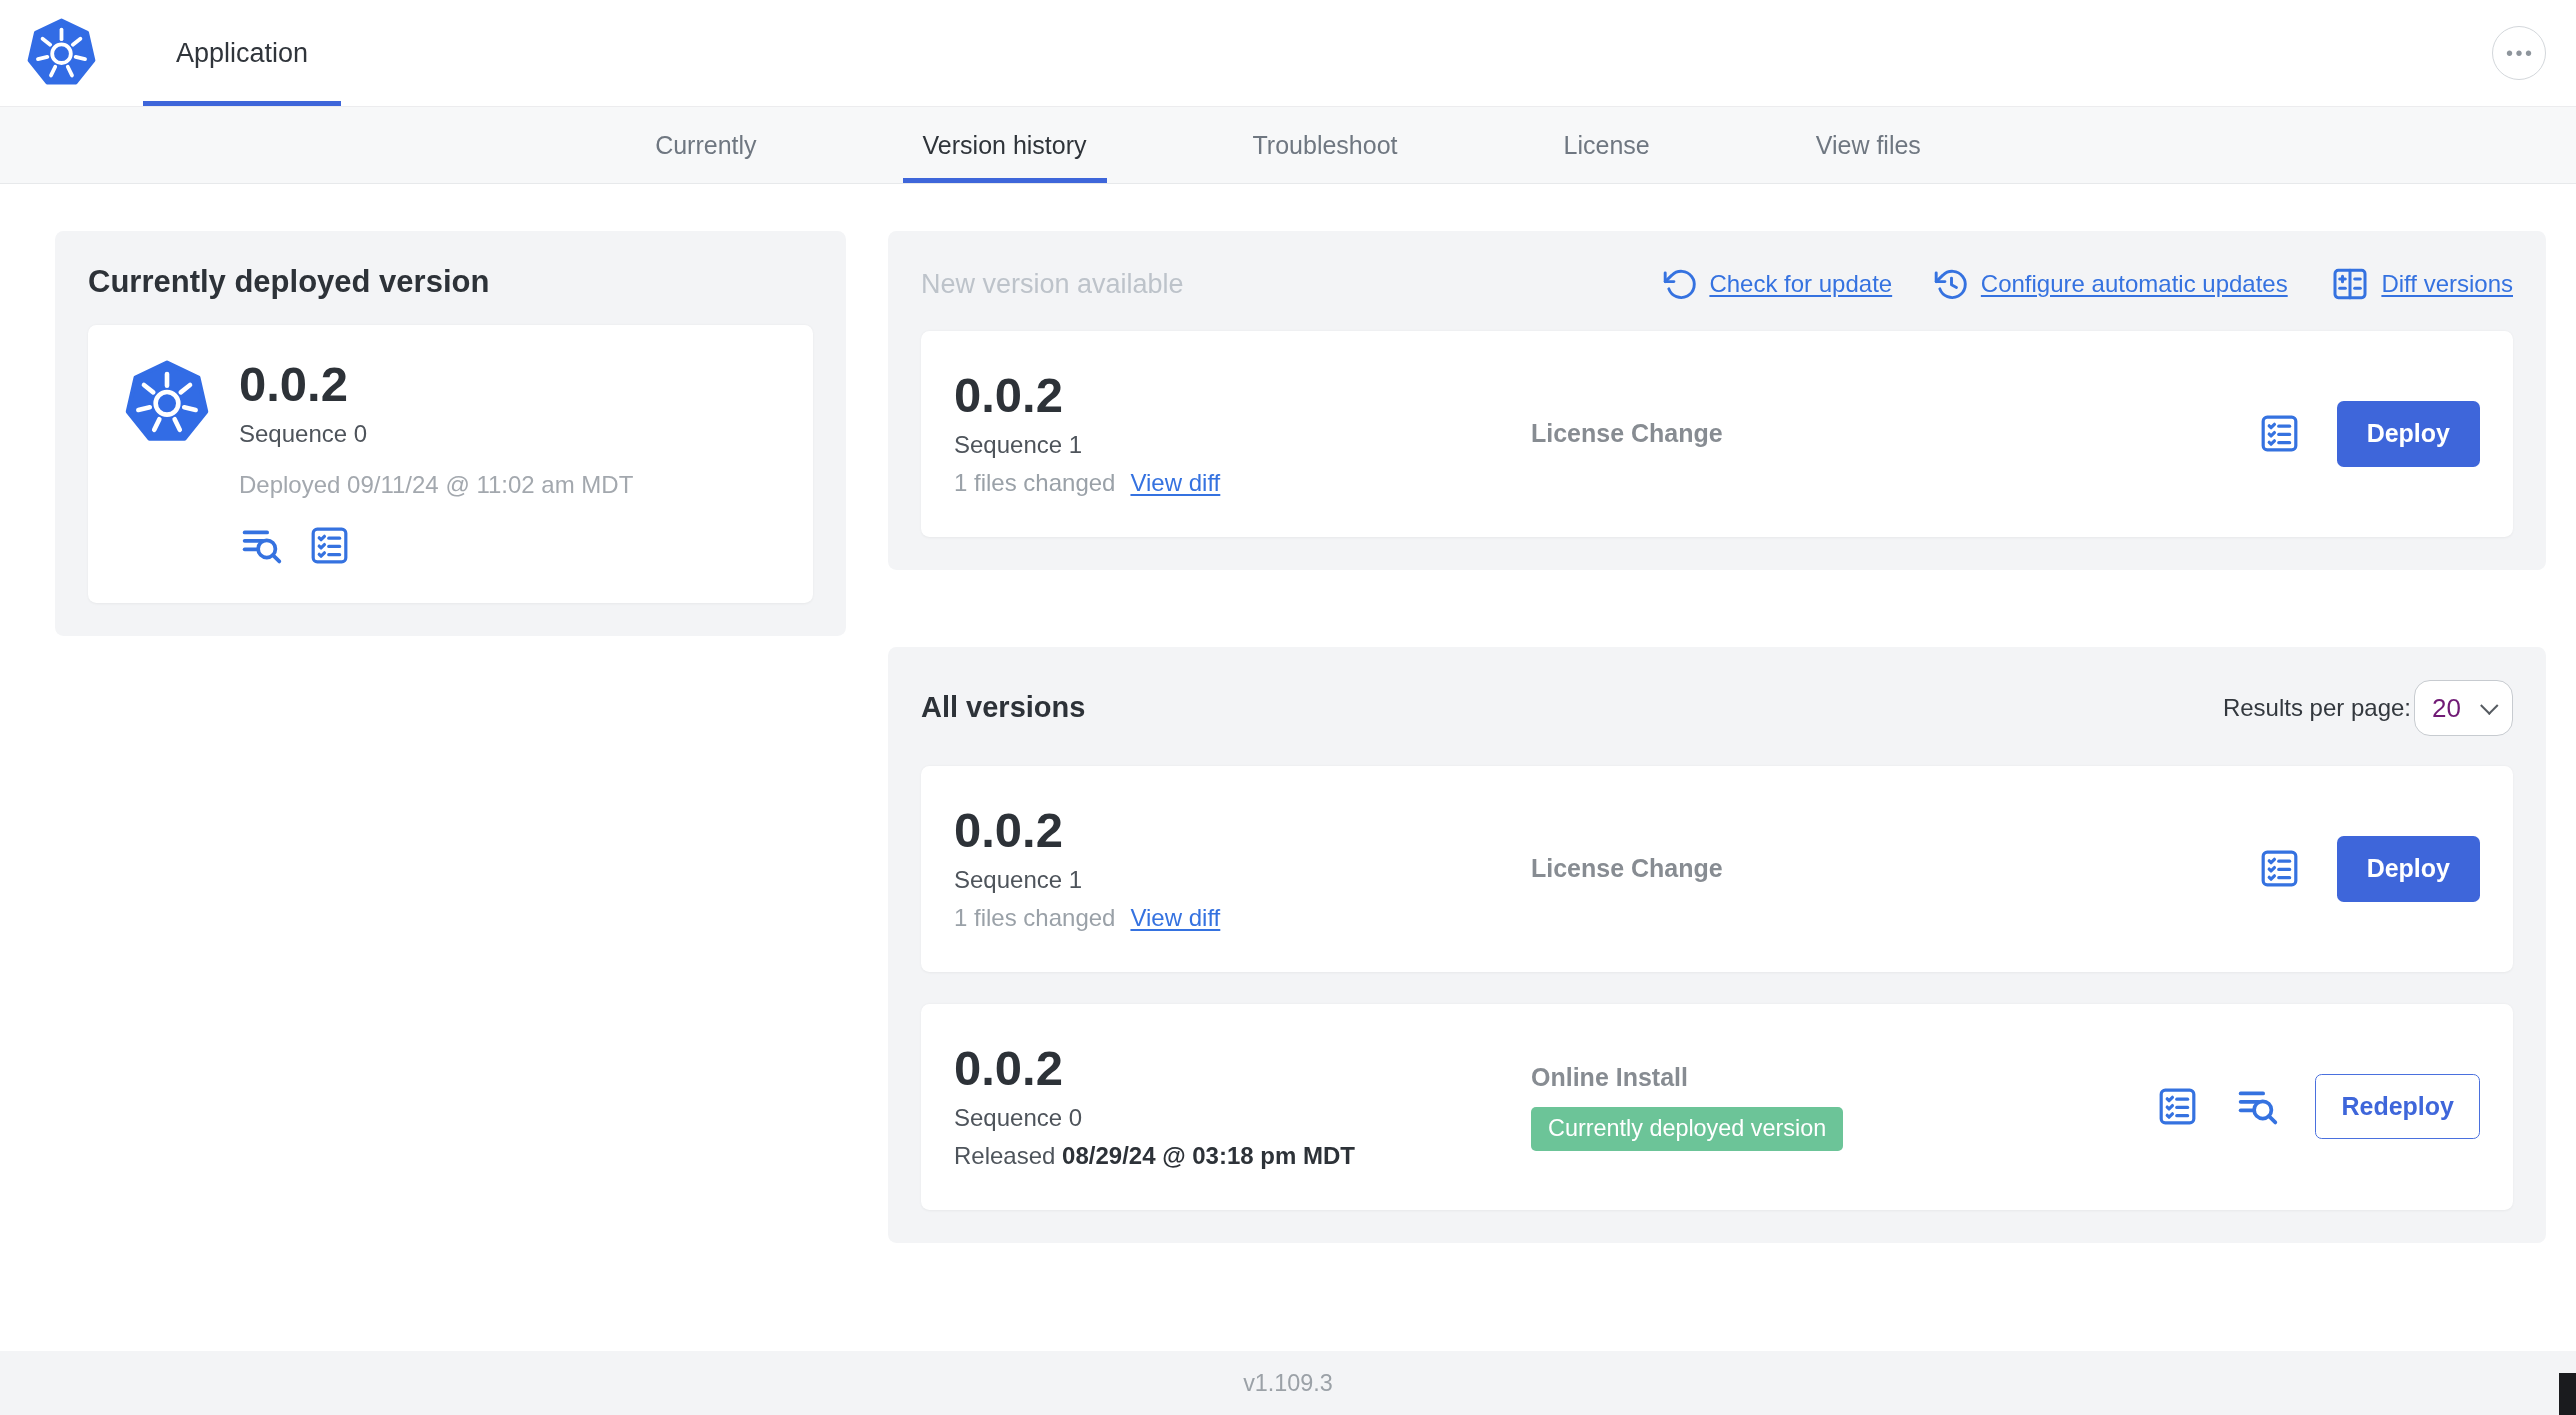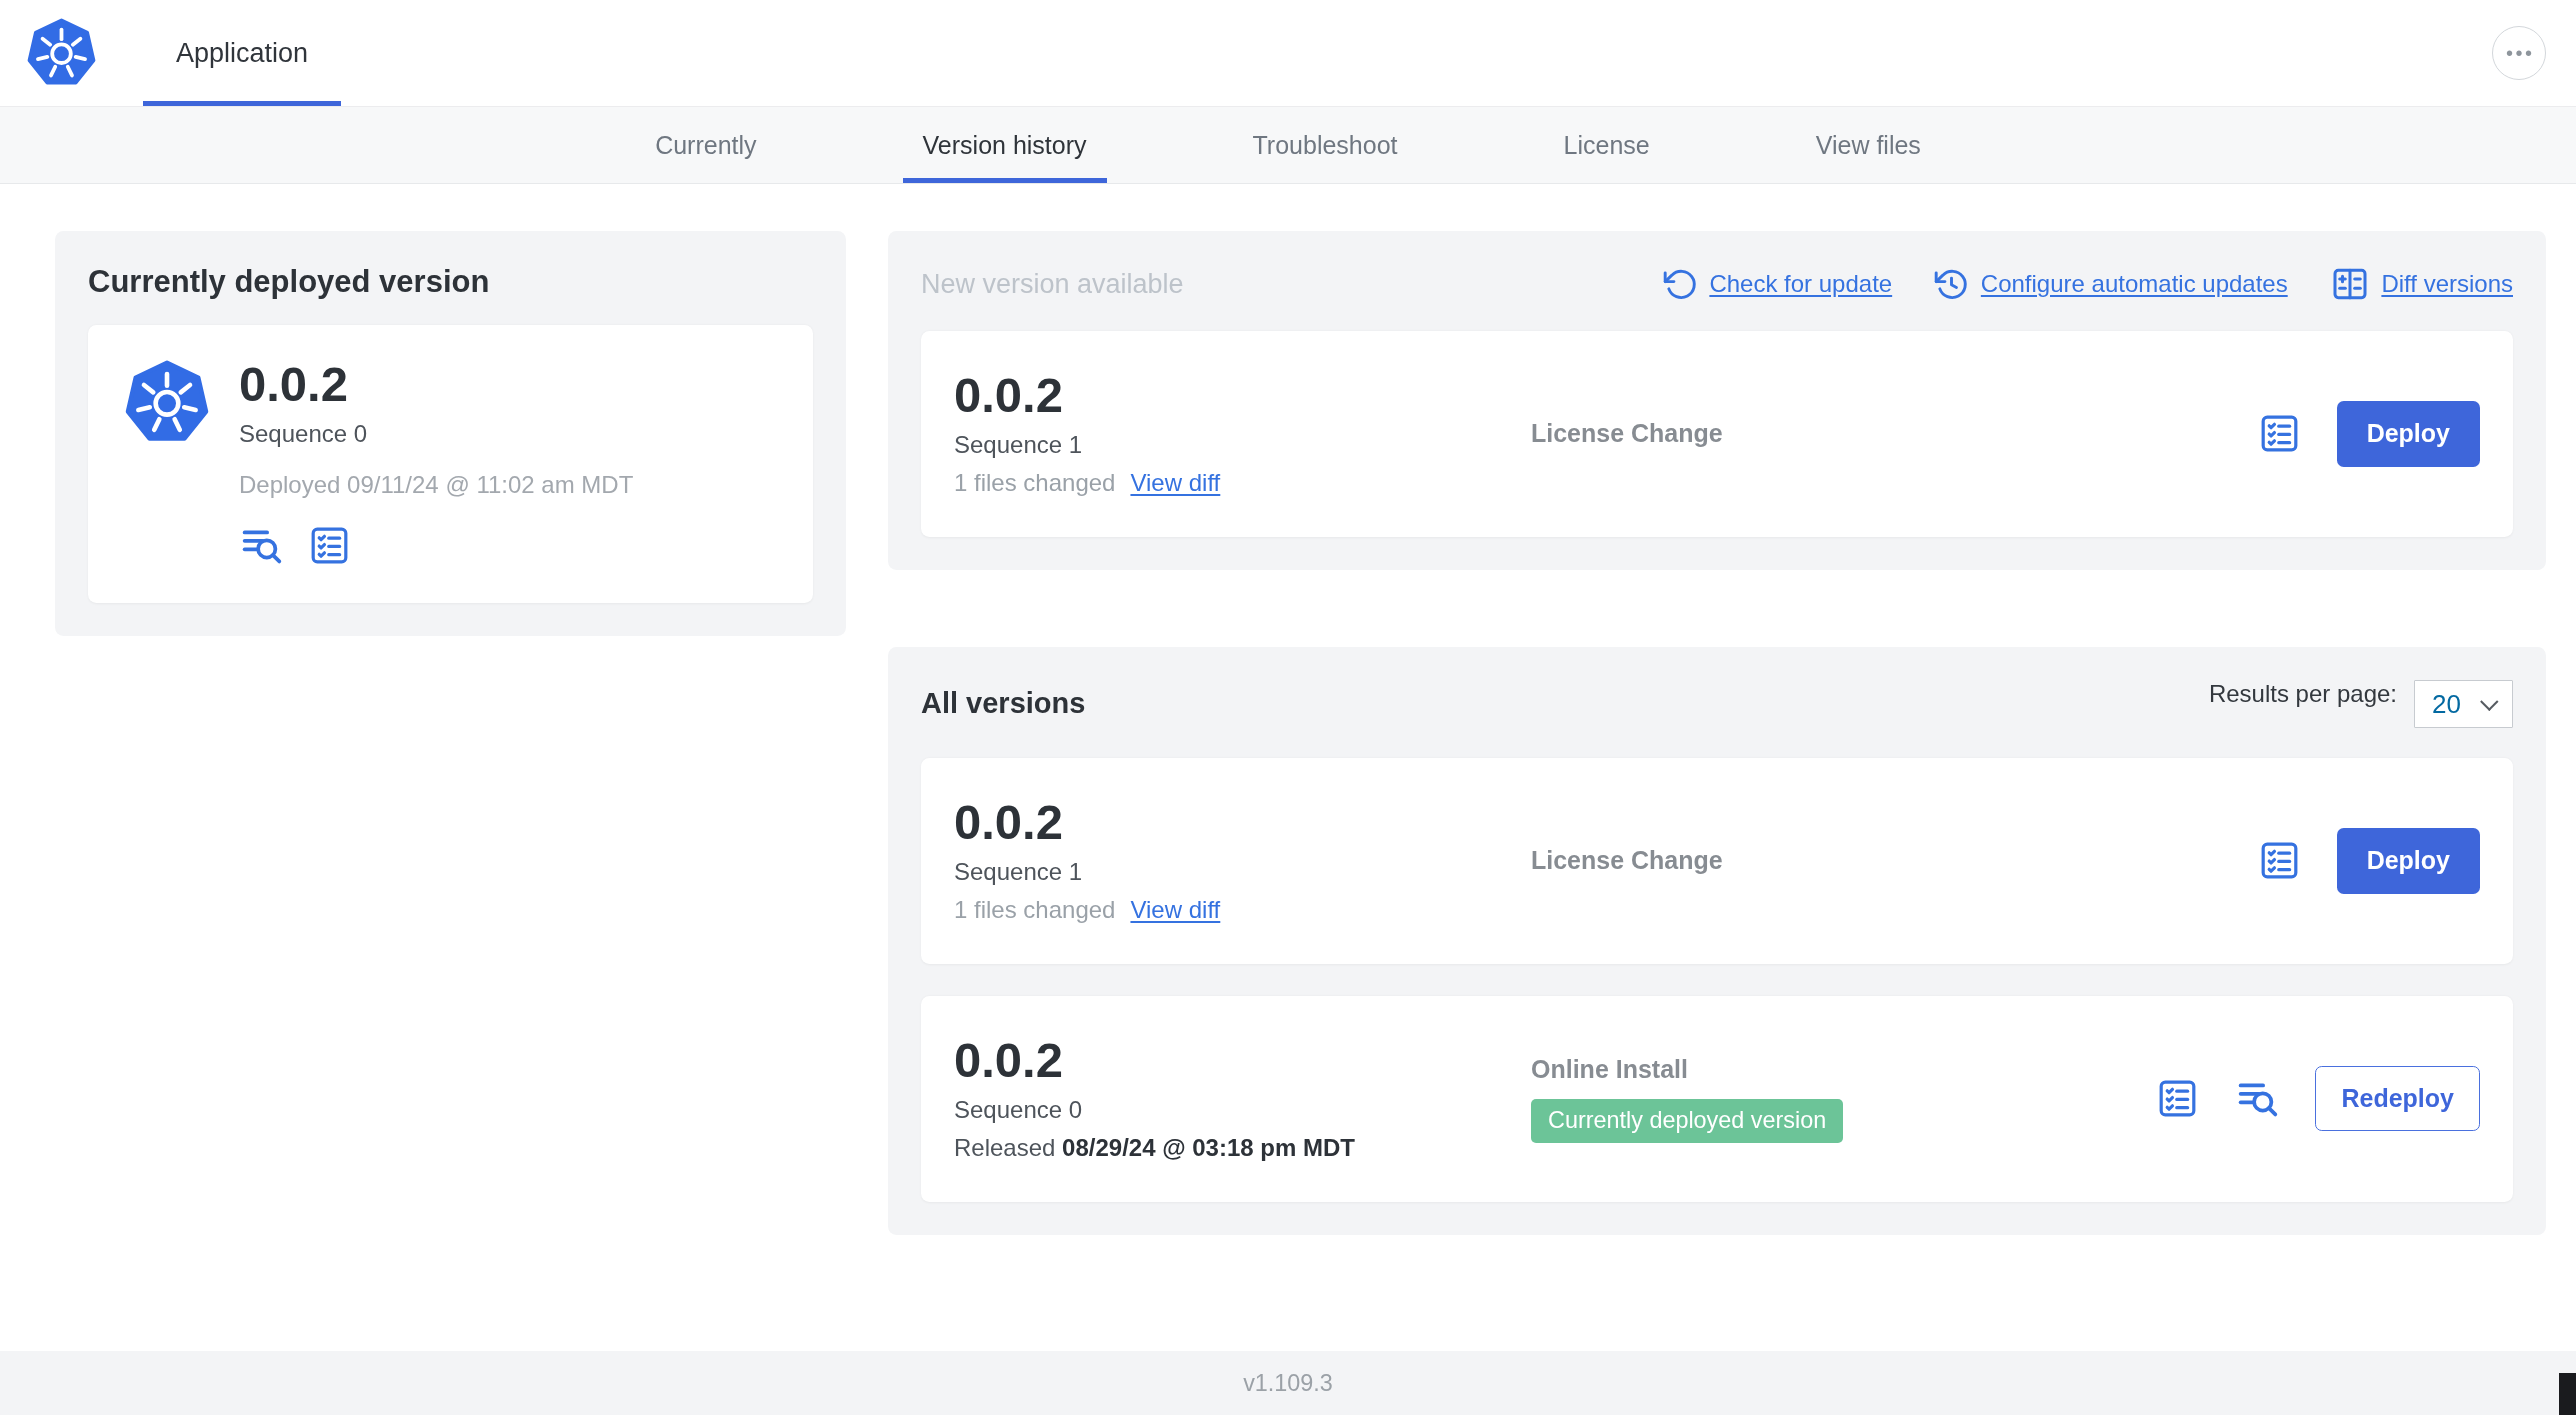--- a/index.html
+++ b/index.html
@@ -59,24 +59,24 @@
   .released-date { font-weight: 700; color: #2d3238; margin-left: 6.7px; }
   .vr-notes { font-size: 25px; font-weight: 700; color: #878c92; }
   .badge { display: inline-block; margin-top: 15px; background: #6CC498; color: #fff; font-size: 23.4px; padding: 8.4px 17px; border-radius: 5px; }
 
   .btn { font-size: 25px; font-weight: 700; border-radius: 6.7px; cursor: pointer; font-family: inherit; white-space: nowrap; }
   .btn-primary { background: #3E66DA; color: #fff; border: none; padding: 18.4px 30px; }
   .btn-outline { background: #fff; color: #3E66DA; border: 1.7px solid #4A70DE; padding: 17px 25px; }
 
   .av-head { display: flex; justify-content: space-between; align-items: center; margin-bottom: 30px; }
   .av-title { font-size: 29px; font-weight: 700; color: #2d3238; }
-  .rpp { display: flex; gap: 17px; }
+  .rpp { display: flex; align-items: center; gap: 3px; }
   .rpp-label { font-size: 24px; color: #33383e; }
   .select-wrap { position: relative; }
-  .rpp-select { appearance: none; -webkit-appearance: none; width: 99px; height: 48px; border: 1.7px solid #c7cbd0; border-radius: 1px; background: #fff; font-size: 26px; padding: 0 39px 0 17px; color: #0369a1; font-family: inherit; cursor: pointer; }
+  .rpp-select { appearance: none; -webkit-appearance: none; width: 99px; height: 56px; border: 1.7px solid #c7cbd0; border-radius: 16px; background: #fff; font-size: 26px; padding: 0 39px 0 17px; color: #701a75; font-family: inherit; cursor: pointer; }
   .chev { position: absolute; right: 17px; top: 50%; width: 12.6px; height: 12.6px; border-right: 2.5px solid #565b61; border-bottom: 2.5px solid #565b61; transform: translateY(-70%) rotate(45deg); pointer-events: none; }
   .row-gap { margin-top: 32px; }
 
   
   footer { margin-top: auto; flex: none; height: 64px; background: #f3f4f6; display: flex; align-items: center; justify-content: center; font-size: 23.4px; color: #9ba1a7; }
 
   .corner-artifact { position: absolute; right: 0; bottom: 0; width: 17px; height: 42px; background: #1a1b1e; }
 </style>
 </head>
 <body>

